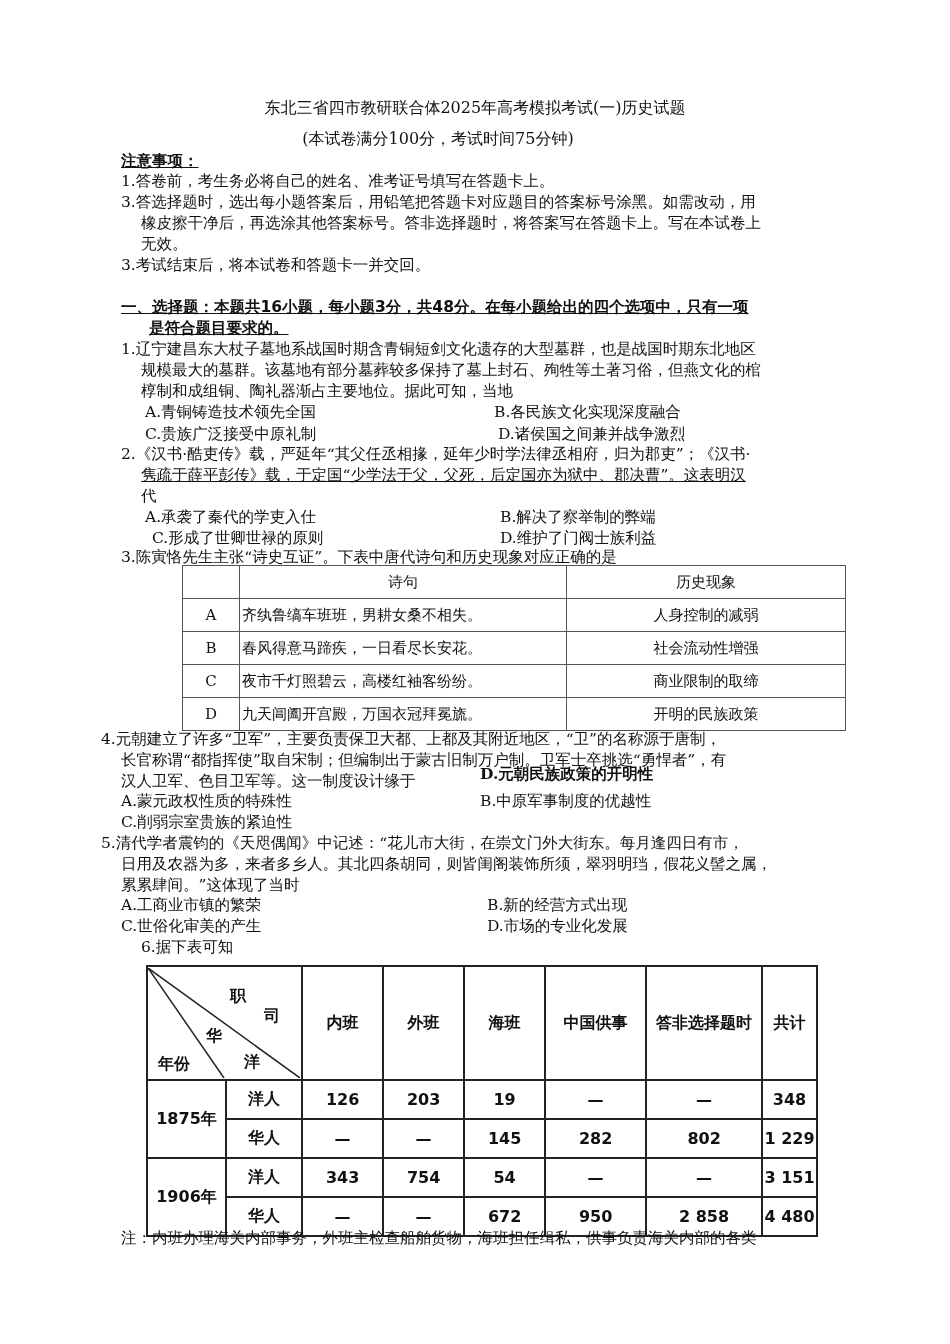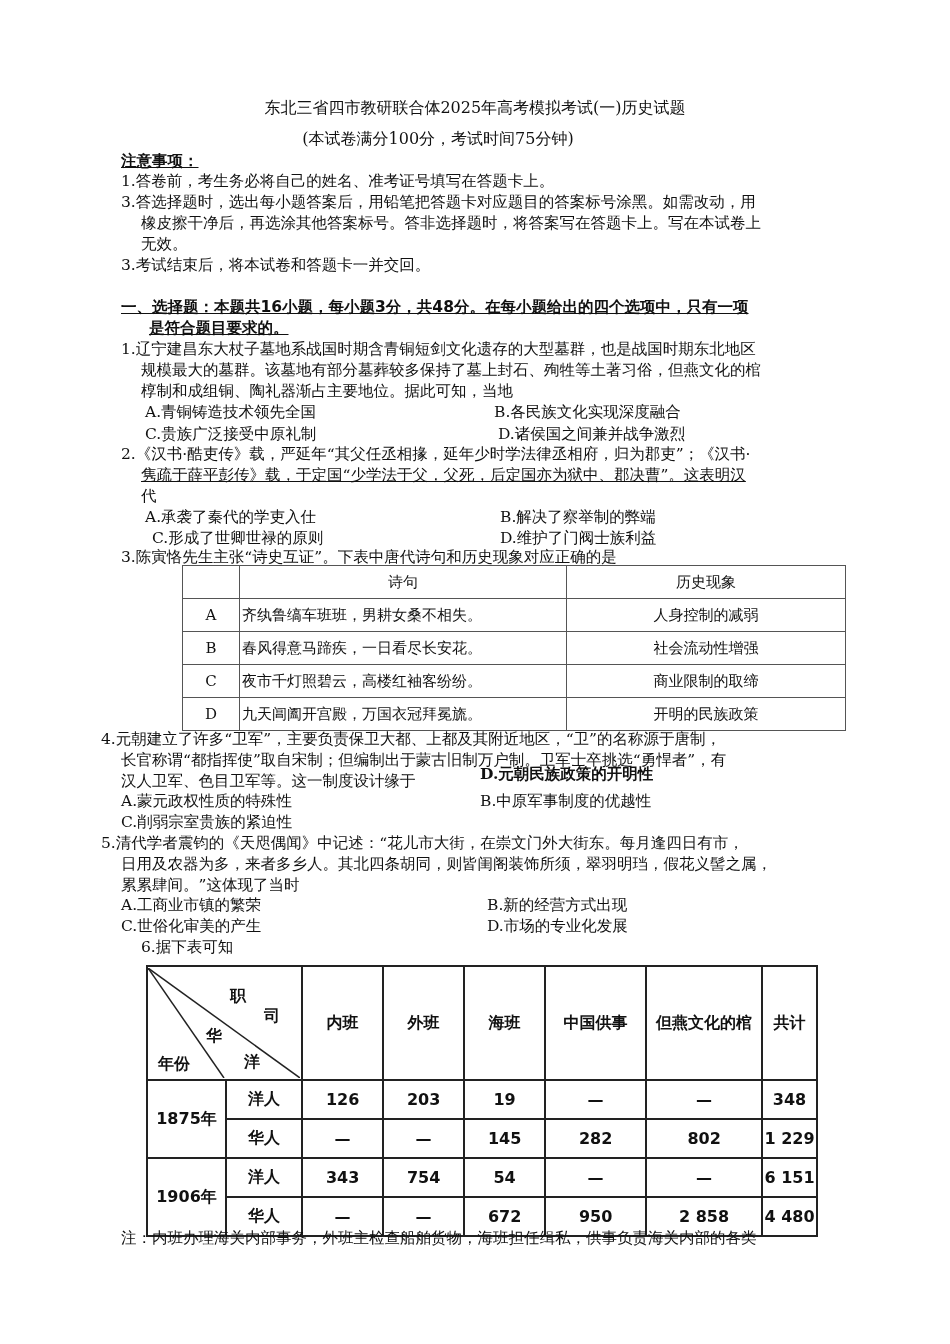--- a/index.html
+++ b/index.html
@@ -127,21 +127,21 @@
           <span style="left:116px;top:38px;">司</span>
           <span style="left:58px;top:58px;">华</span>
           <span style="left:96px;top:84px;">洋</span>
           <span style="left:10px;top:86px;">年份</span>
         </div>
       </td>
       <td class="hdr" style="width:77px;border-radius:19px;">内班</td>
       <td class="hdr" style="width:77px;">外班</td>
       <td class="hdr" style="width:77px;">海班</td>
       <td class="hdr" style="width:97px;">中国供事</td>
-      <td class="hdr" style="width:112px;">但燕文化的棺</td>
+      <td class="hdr" style="width:112px;">答非选择题时</td>
       <td class="hdr">共计</td>
     </tr>
     <tr>
       <td rowspan="2" style="width:75px;">1875年</td>
       <td>洋人</td>
       <td>126</td>
       <td>203</td>
       <td>19</td>
       <td>—</td>
       <td>—</td>
@@ -157,21 +157,21 @@
       <td>1 229</td>
     </tr>
     <tr>
       <td rowspan="2">1906年</td>
       <td>洋人</td>
       <td>343</td>
       <td>754</td>
       <td>54</td>
       <td>—</td>
       <td>—</td>
-      <td>6 151</td>
+      <td>3 151</td>
     </tr>
     <tr>
       <td>华人</td>
       <td>—</td>
       <td>—</td>
       <td>672</td>
       <td>950</td>
       <td>2 858</td>
       <td>4 480</td>
     </tr>

